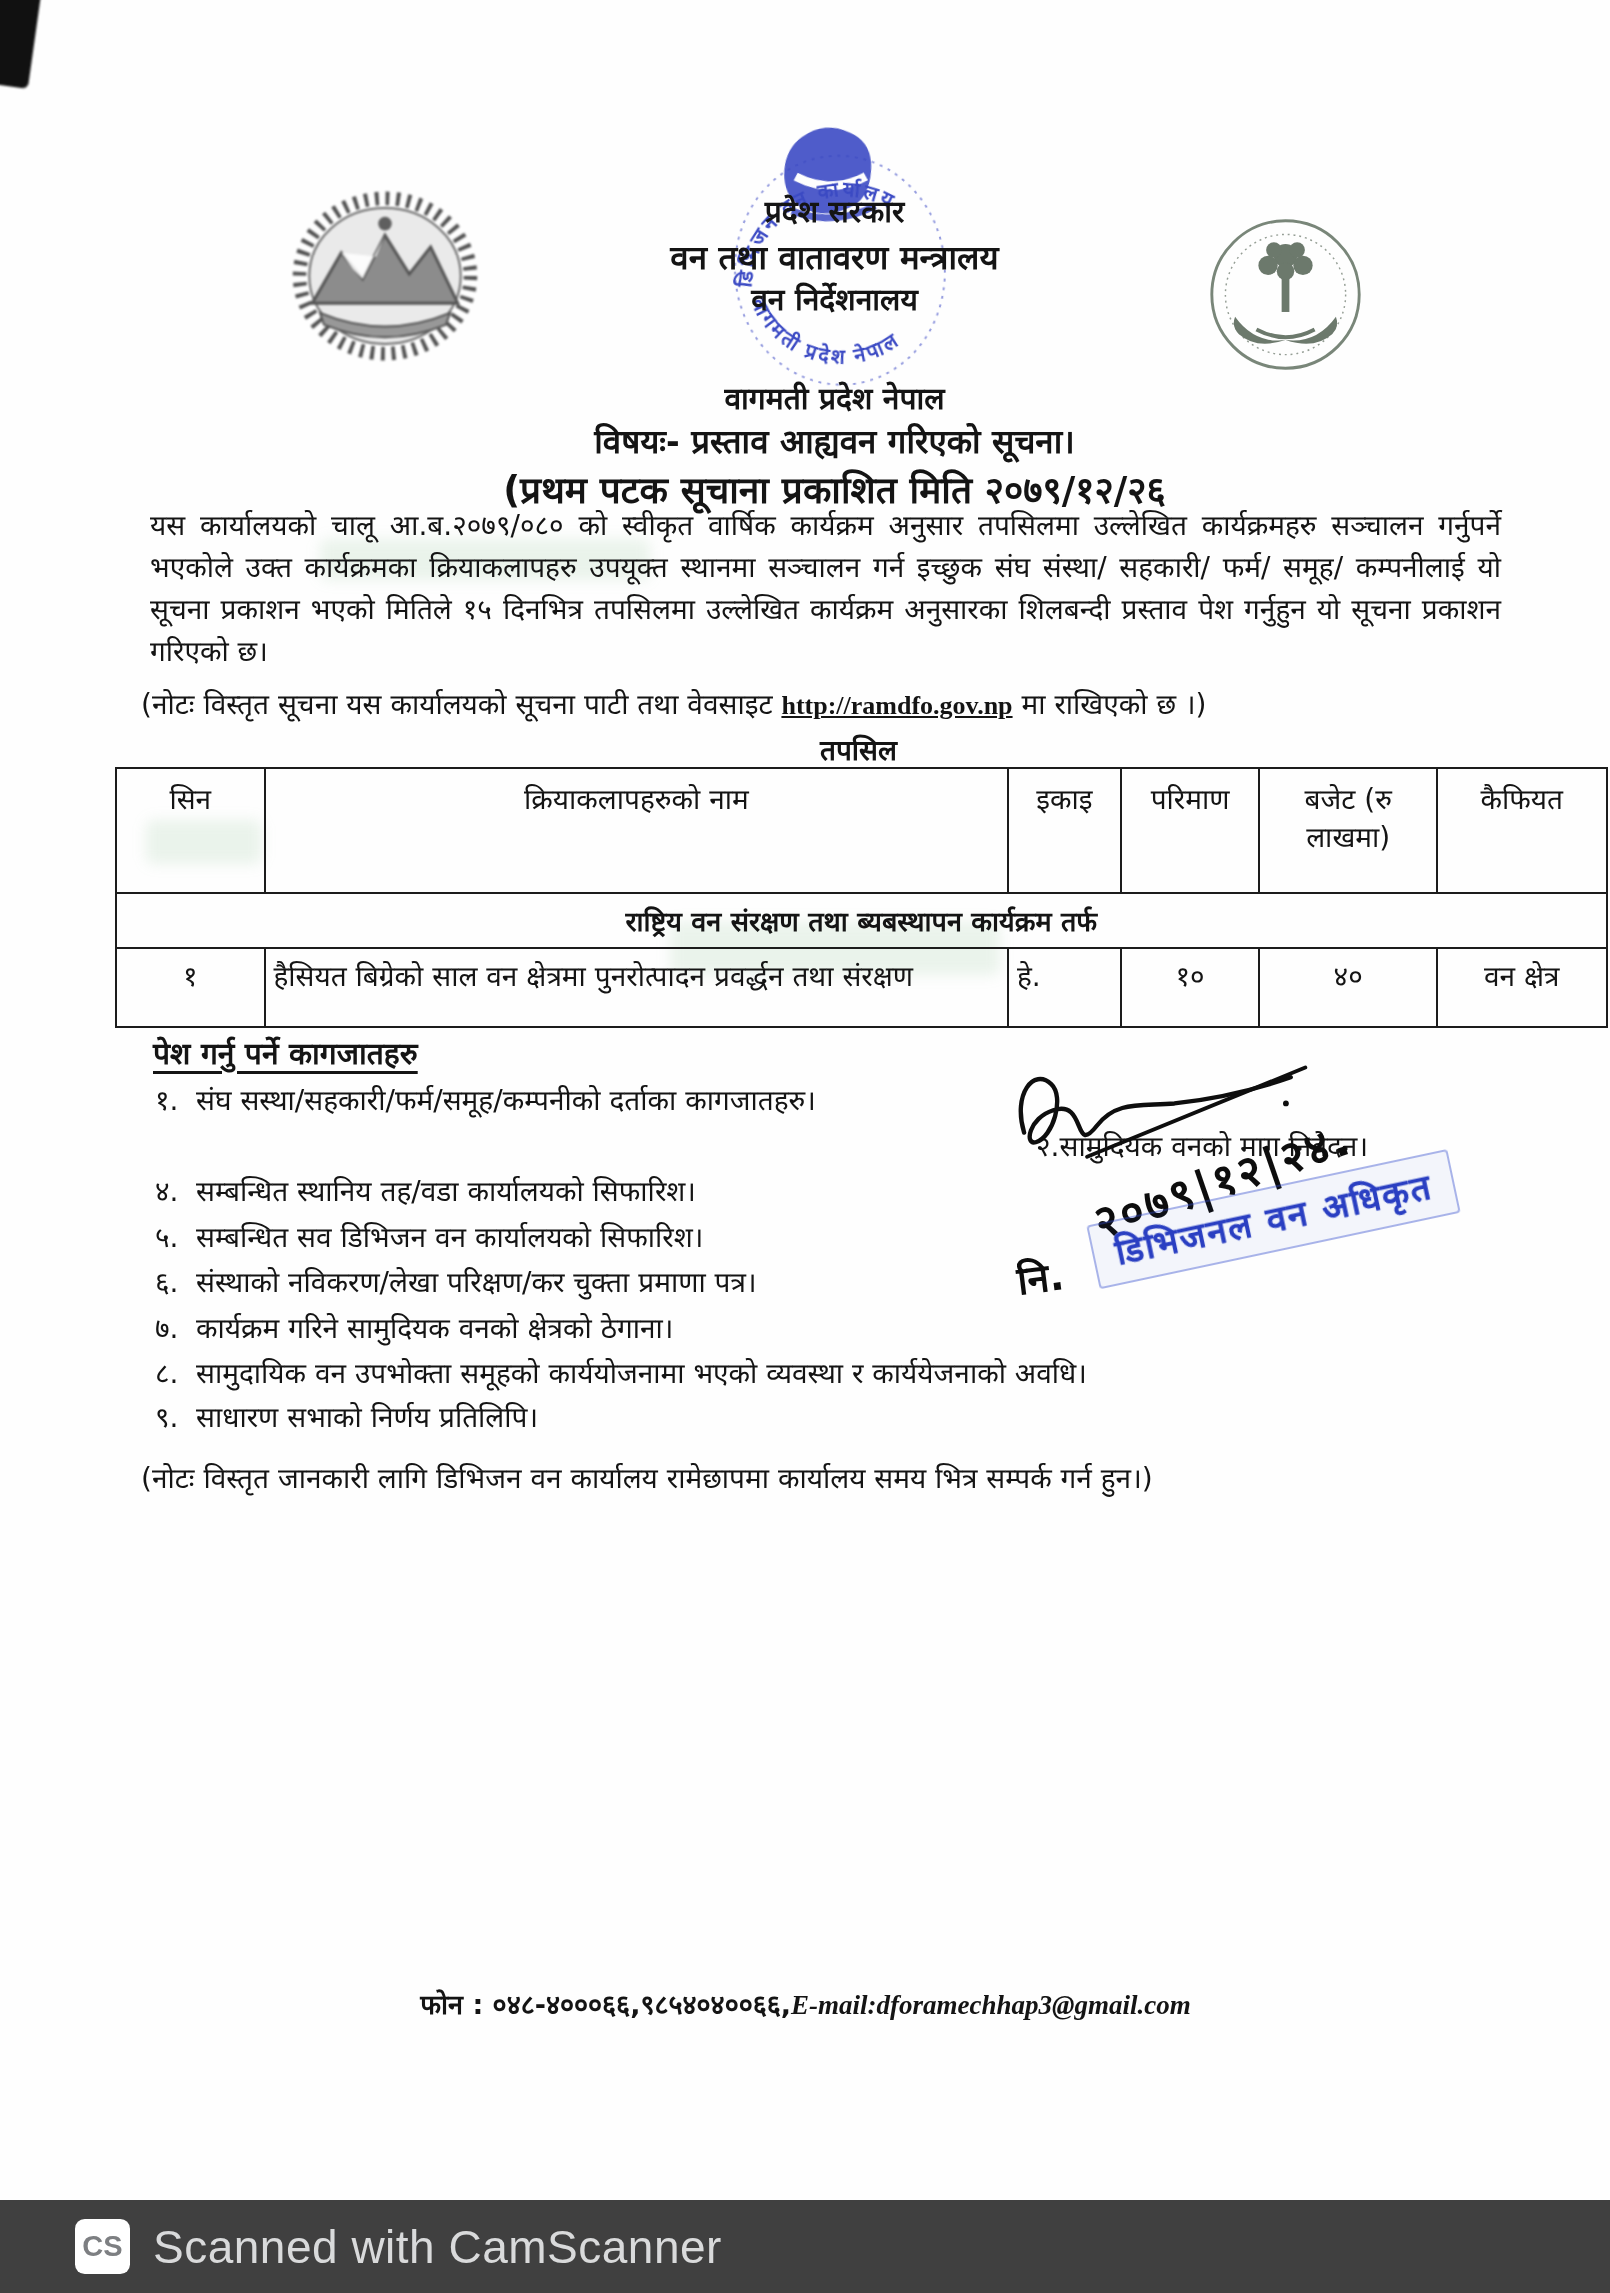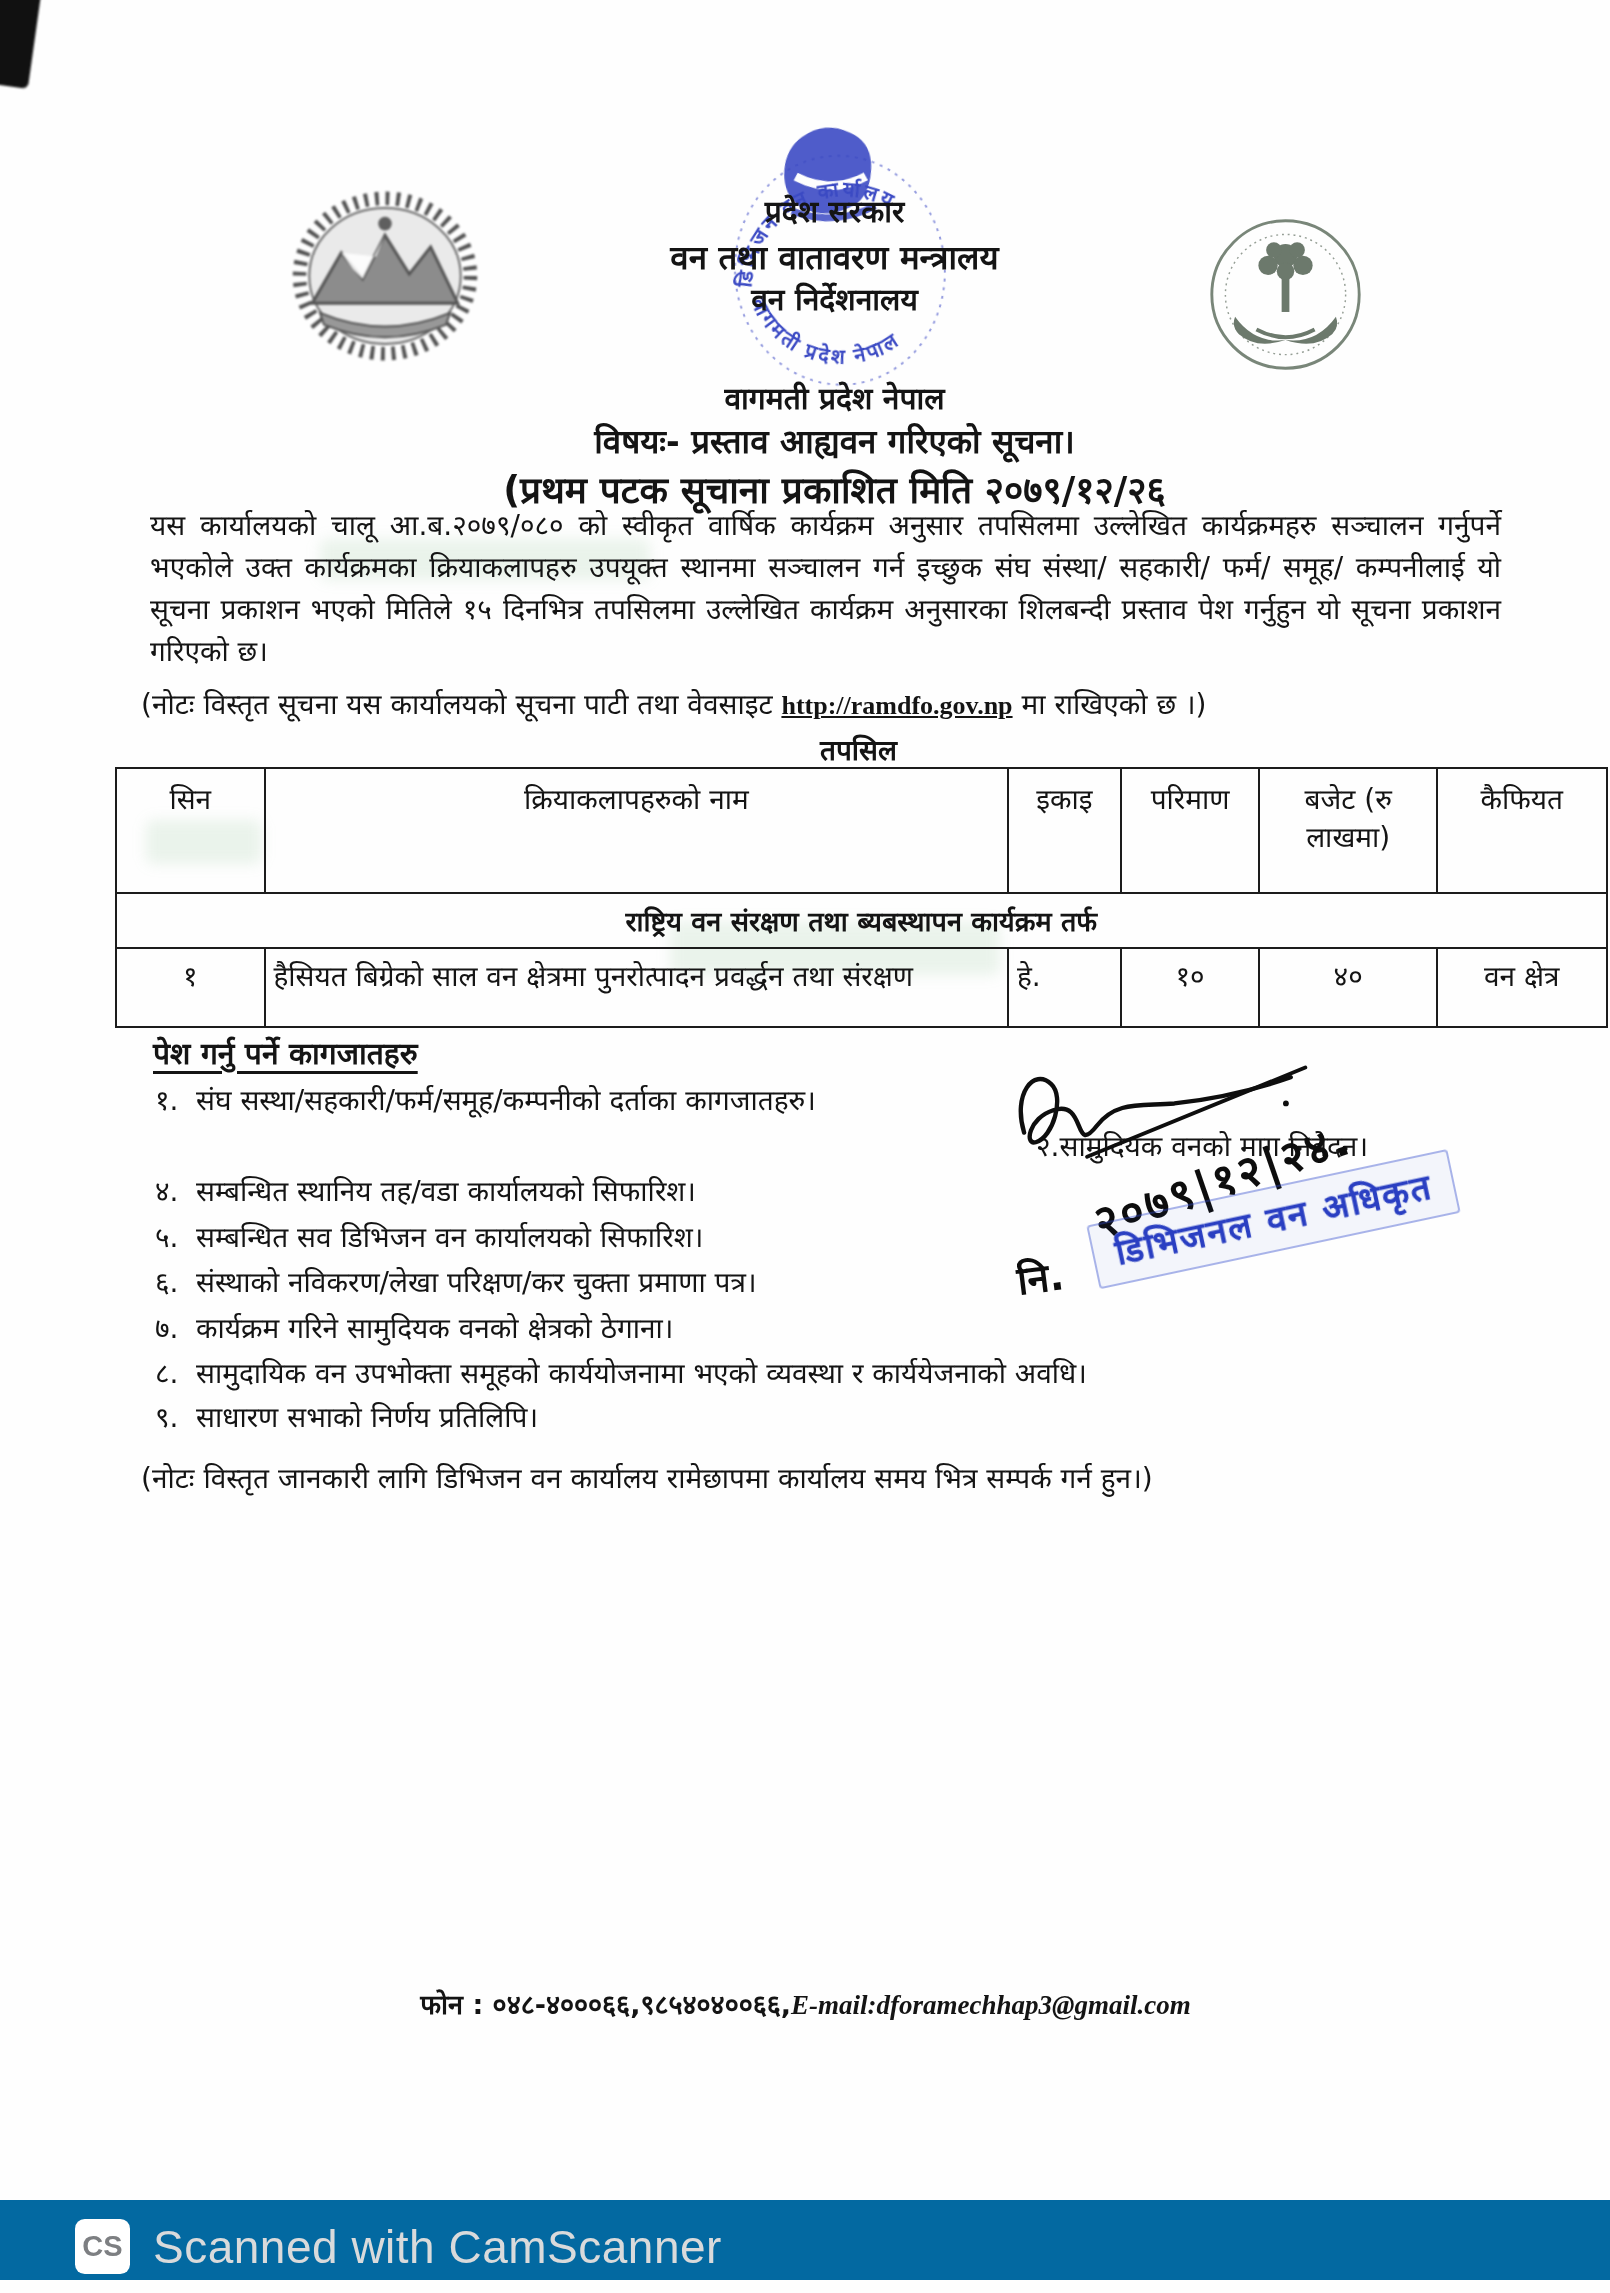--- a/index.html
+++ b/index.html
@@ -55,21 +55,21 @@
     background:rgba(48,74,205,.05);border-radius:3.9px;
     font-size:35px;font-weight:bold;color:#2a3fc2;letter-spacing:1.9px;
     text-shadow:0 0 1px rgba(42,63,194,.7);filter:blur(0.2px);
   }
 
   
   .footer-line{top:1985px;left:0;width:1611px;font-size:27px;font-weight:bold;}
   .footer-email{font-style:italic;font-weight:bold;font-family:"Liberation Serif",serif;}
 
   
-  .scan-bar{left:0;top:2200px;width:1611px;height:80px;background:#0369a1;}
+  .scan-bar{left:0;top:2200px;width:1611px;height:94px;background:#404040;}
   .cs-badge{position:absolute;left:75px;top:19.4px;width:55px;height:55px;background:#ffffff;border-radius:9.7px;
     display:flex;align-items:center;justify-content:center;
     font-family:"Liberation Sans",sans-serif;font-weight:bold;font-size:29px;color:#7d7f82;}
   .scan-text{position:absolute;left:153px;top:0;height:94px;display:flex;align-items:center;
     font-family:"Liberation Sans",sans-serif;font-size:46px;color:#d9dadb;letter-spacing:0.5px;}
 </style>
 </head>
 <body>
 
 <div class="page">

